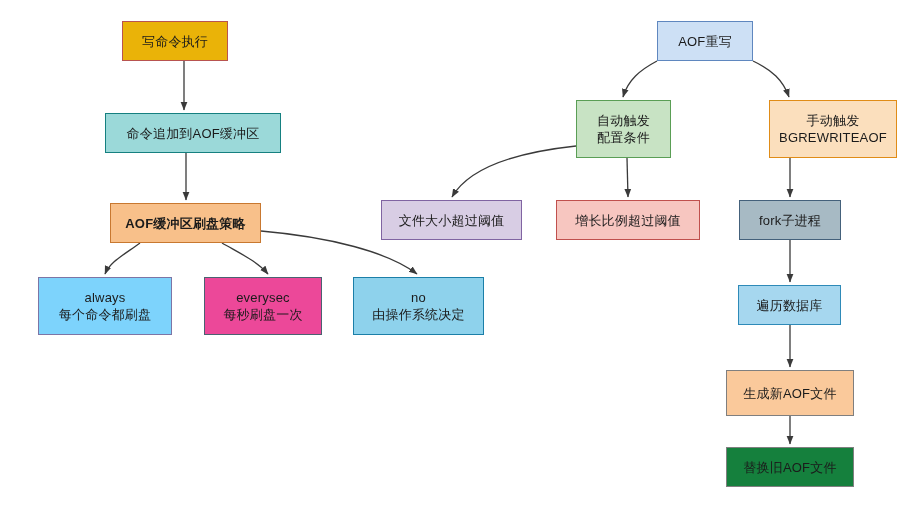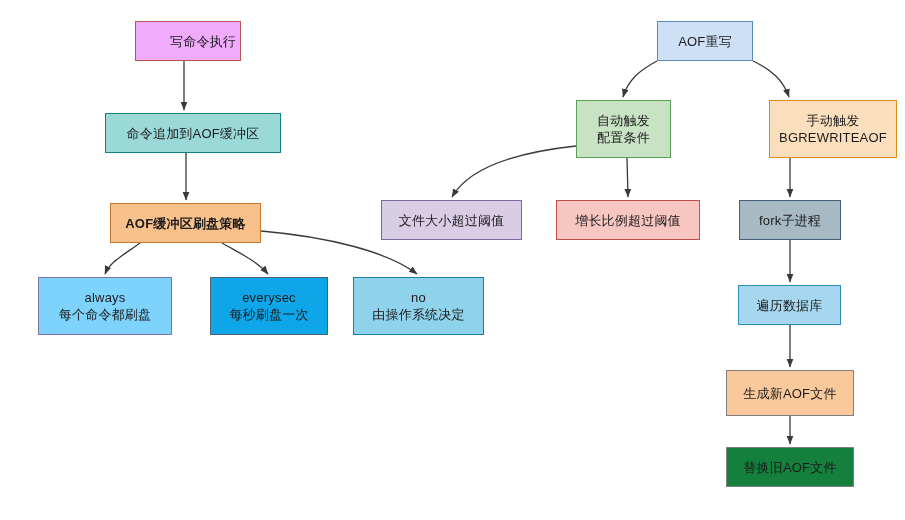--- a/index.html
+++ b/index.html
@@ -67,26 +67,26 @@
         <path d="M 576,146 C 520,152 470,166 452,197" fill="none" stroke="#3a3a3a" stroke-width="1.3" marker-end="url(#arrow)"></path>
         <path d="M 627,158 L 628,197" fill="none" stroke="#3a3a3a" stroke-width="1.3" marker-end="url(#arrow)"></path>
         <path d="M 790,158 L 790,197" fill="none" stroke="#3a3a3a" stroke-width="1.3" marker-end="url(#arrow)"></path>
         <path d="M 790,240 L 790,282" fill="none" stroke="#3a3a3a" stroke-width="1.3" marker-end="url(#arrow)"></path>
         <path d="M 790,325 L 790,367" fill="none" stroke="#3a3a3a" stroke-width="1.3" marker-end="url(#arrow)"></path>
         <path d="M 790,410 L 790,444" fill="none" stroke="#3a3a3a" stroke-width="1.3" marker-end="url(#arrow)"></path>
       </g>
   </svg>
 
   <div id="node-layer">
-      <div class="node" style="left: 135px; top: 21px; width: 106px; height: 40px; background: #f0abfc; border-color: rgb(184, 84, 80); text-align: right;"><span>写命令执行</span></div>
+      <div class="node" style="left: 122px; top: 21px; width: 106px; height: 40px; background: #eab308; border-color: rgb(184, 84, 80);"><span>写命令执行</span></div>
       <div class="node" style="left: 105px; top: 113px; width: 176px; height: 40px; background: rgb(155, 217, 217); border-color: rgb(21, 128, 128);"><span>命令追加到AOF缓冲区</span></div>
       <div class="node" style="left: 110px; top: 203px; width: 151px; height: 40px; background: rgb(248, 192, 138); border-color: rgb(200, 120, 48); font-weight: bold;"><span>AOF缓冲区刷盘策略</span></div>
       <div class="node" style="left: 38px; top: 277px; width: 134px; height: 58px; background: #7dd3fc; border-color: rgb(125, 117, 165);"><span>always
 每个命令都刷盘</span></div>
-      <div class="node" style="left: 210px; top: 277px; width: 118px; height: 58px; background: #0ea5e9; border-color: rgb(75, 97, 113);"><span>everysec
+      <div class="node" style="left: 204px; top: 277px; width: 118px; height: 58px; background: #ec4899; border-color: rgb(75, 97, 113);"><span>everysec
 每秒刷盘一次</span></div>
       <div class="node" style="left: 353px; top: 277px; width: 131px; height: 58px; background: rgb(142, 210, 236); border-color: rgb(27, 127, 168);"><span>no
 由操作系统决定</span></div>
       <div class="node" style="left: 657px; top: 21px; width: 96px; height: 40px; background: rgb(205, 224, 245); border-color: rgb(95, 135, 191);"><span>AOF重写</span></div>
       <div class="node" style="left: 576px; top: 100px; width: 95px; height: 58px; background: rgb(200, 227, 196); border-color: rgb(90, 158, 85);"><span>自动触发
 配置条件</span></div>
       <div class="node" style="left: 725px; top: 100px; width: 128px; height: 58px; background: rgb(251, 223, 189); border-color: rgb(224, 140, 23); margin-left: 44px;"><span>手动触发
 BGREWRITEAOF</span></div>
       <div class="node" style="left: 381px; top: 200px; width: 141px; height: 40px; background: rgb(216, 205, 228); border-color: rgb(128, 100, 162);"><span>文件大小超过阈值</span></div>
       <div class="node" style="left: 556px; top: 200px; width: 144px; height: 40px; background: rgb(247, 198, 192); border-color: rgb(192, 80, 77);"><span>增长比例超过阈值</span></div>

